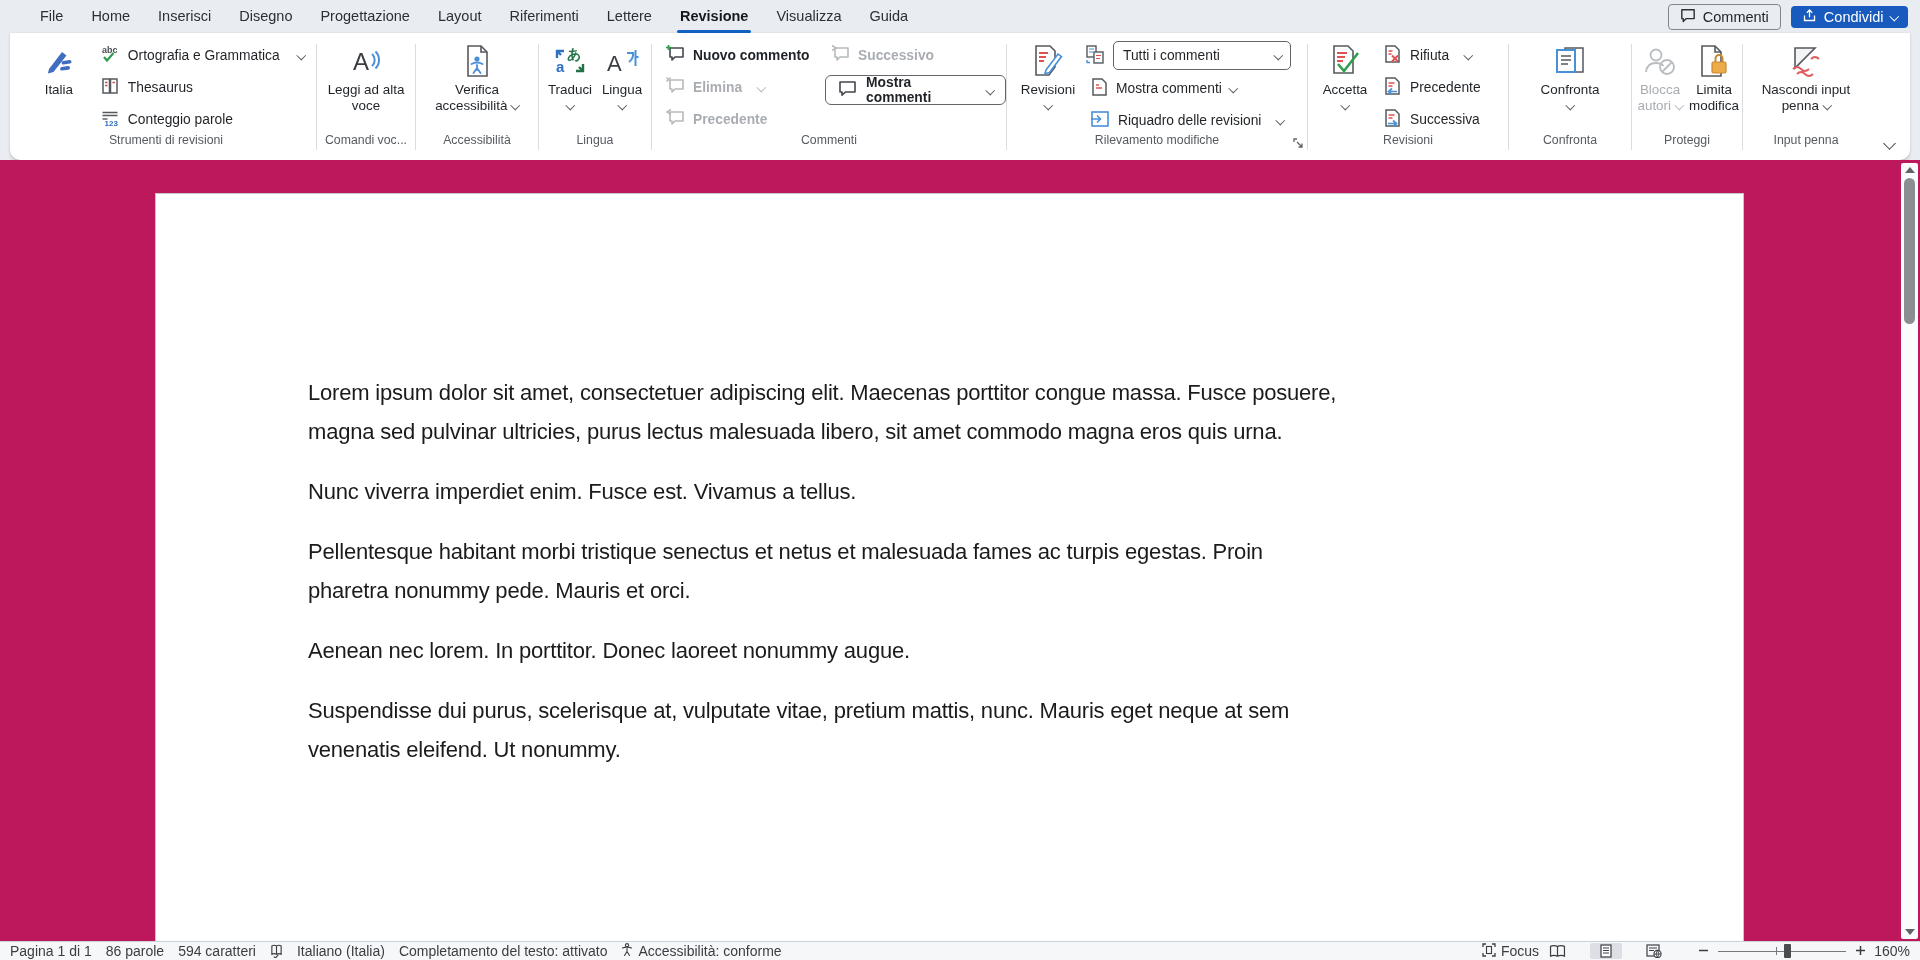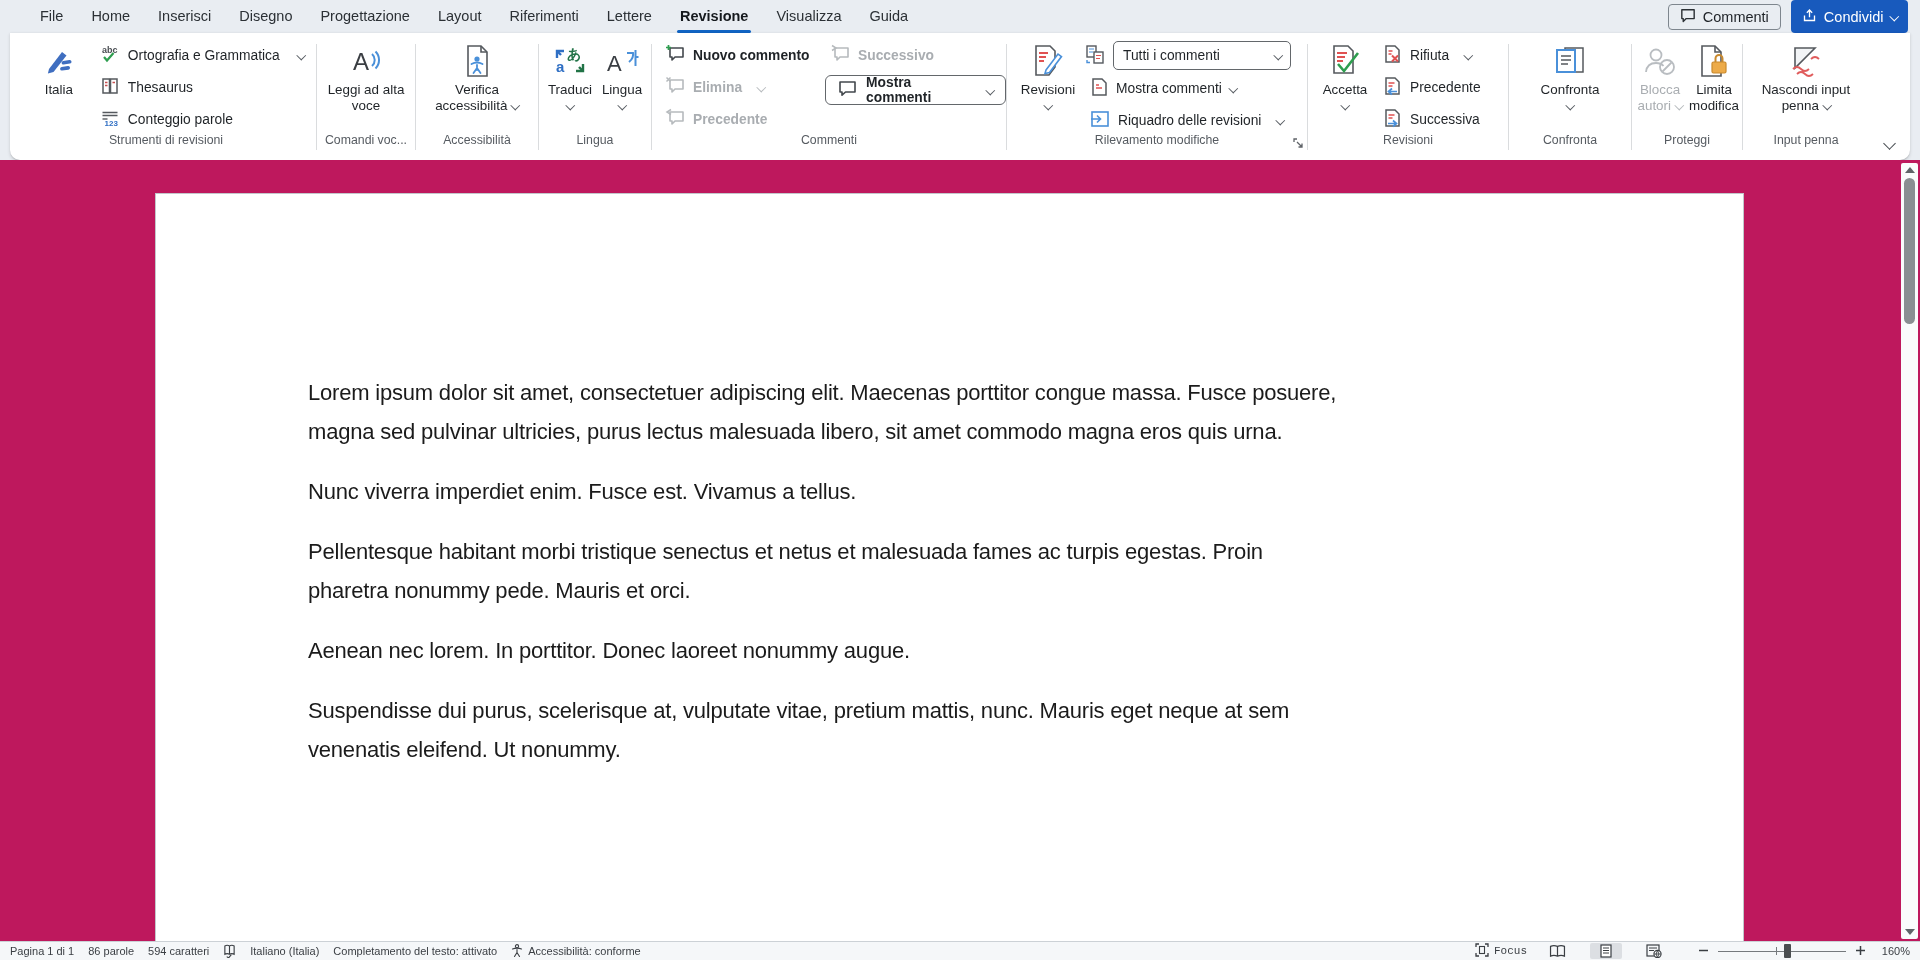--- a/index.html
+++ b/index.html
@@ -6,21 +6,21 @@
   html,body { width:1920px; height:960px; overflow:hidden; }
   body { font-family:"Liberation Sans", sans-serif; background:#e9edf2; color:#1f2327; position:relative; }
 
   
   .tabbar { height:33px; display:flex; align-items:center; padding-left:26px; font-size:14.5px; color:#2b3035;border-radius:6px; }
   .tab { padding:0 14px; height:33px; line-height:33px; position:relative; white-space:nowrap; cursor:default; }
   .tab.active { font-weight:bold; color:#15191d; }
   .tab.active::after { content:""; position:absolute; left:11px; right:11px; bottom:0; height:3.5px; border-radius:2px; background:#1164c4; }
   .tb-right { margin-left:auto; display:flex; align-items:center; gap:10px; padding-right:12px; }
   .btn-comments { display:flex; align-items:center; gap:7px; height:26px; padding:0 11px; border:1px solid #7e868e; border-radius:4px; background:transparent; font-size:14.5px; color:#1e2227; }
-  .btn-share { display:flex; align-items:center; gap:7px; height:33px; padding:0 11px; border-radius:4px; background:#185abd; color:#fff; font-size:14.5px; }
+  .btn-share { display:flex; align-items:center; gap:7px; height:22px; padding:0 11px; border-radius:4px; background:#185abd; color:#fff; font-size:14.5px; }
   .btn-share .chev { border-color:#fff; }
 
   
   .ribbon { position:absolute; top:33px; left:10px; right:10px; height:127px; background:#fff;
             border-radius:0 0 10px 10px; box-shadow:0 1.5px 3.5px rgba(0,0,0,.14), 0 .5px 1px rgba(0,0,0,.10);
             display:flex; align-items:stretch; padding:4px 4px 0 6px; }
   .group { display:flex; flex-direction:column; position:relative; flex:0 0 auto; }
   .gbody { height:96px; display:flex; justify-content:center; align-items:flex-start; }
   .glabel { height:23px; font-size:12.3px; color:#565b61; text-align:center; white-space:nowrap; overflow:hidden; }
   .gsep { width:1px; background:#dadcde; margin:7px 0 10px; flex:0 0 1px; }
@@ -52,24 +52,24 @@
 
   
   .vscroll { position:absolute; right:2px; top:3px; bottom:2px; width:17px; background:#fafbfc; border-radius:2px; display:flex; flex-direction:column; align-items:center; }
   .vthumb { position:absolute; top:15px; left:3px; width:11px; height:146px; background:#8a8e92; border-radius:6px; }
   .sarrow { width:0; height:0; border-left:5px solid transparent; border-right:5px solid transparent; position:absolute; left:3.5px; }
   .sarrow.up { top:4px; border-bottom:6px solid #5f6368; }
   .sarrow.down { bottom:4px; border-top:6px solid #5f6368; }
 
   
   .statusbar { position:absolute; left:0; right:0; bottom:0; height:19px; background:#f5f7f9; border-top:1px solid #ccd1d6;
-               display:flex; align-items:center; font-size:11px; color:#3a3e43; padding:4px 10px; }
+               display:flex; align-items:center; font-size:14px; color:#3a3e43; padding:4px 10px; }
   .sitem { margin-right:14px; display:flex; align-items:center; gap:5px; white-space:nowrap; }
   .sright { margin-left:auto; display:flex; align-items:center; gap:0; }
-  .sright .sitem { margin-right:12px;font-family:Liberation Mono, monospace; }
+  .sright .sitem { margin-right:0; }
   .viewbtn { padding:1px 10px; display:flex; align-items:center; border-radius:2px; }
   .viewbtn.selected { background:#dcdfe3; }
   .zoomwrap { display:flex; align-items:center; margin-left:16px; }
   .ztrack { position:relative; width:128px; height:14px; margin:0 9px; }
   .ztrack .line { position:absolute; top:6.5px; left:0; right:0; height:1.4px; background:#75797d; }
   .ztrack .mid { position:absolute; top:3px; left:58px; width:1.4px; height:8px; background:#75797d; }
   .ztrack .thumb { position:absolute; top:0; left:66px; width:7px; height:14px; background:#4a4d50; border-radius:1px; }
   .zpct { width:44px; text-align:right; }
   .focus-item { margin-right:26px; }
   .mode-icons { display:flex; align-items:center; gap:14px; margin-right:10px; }

